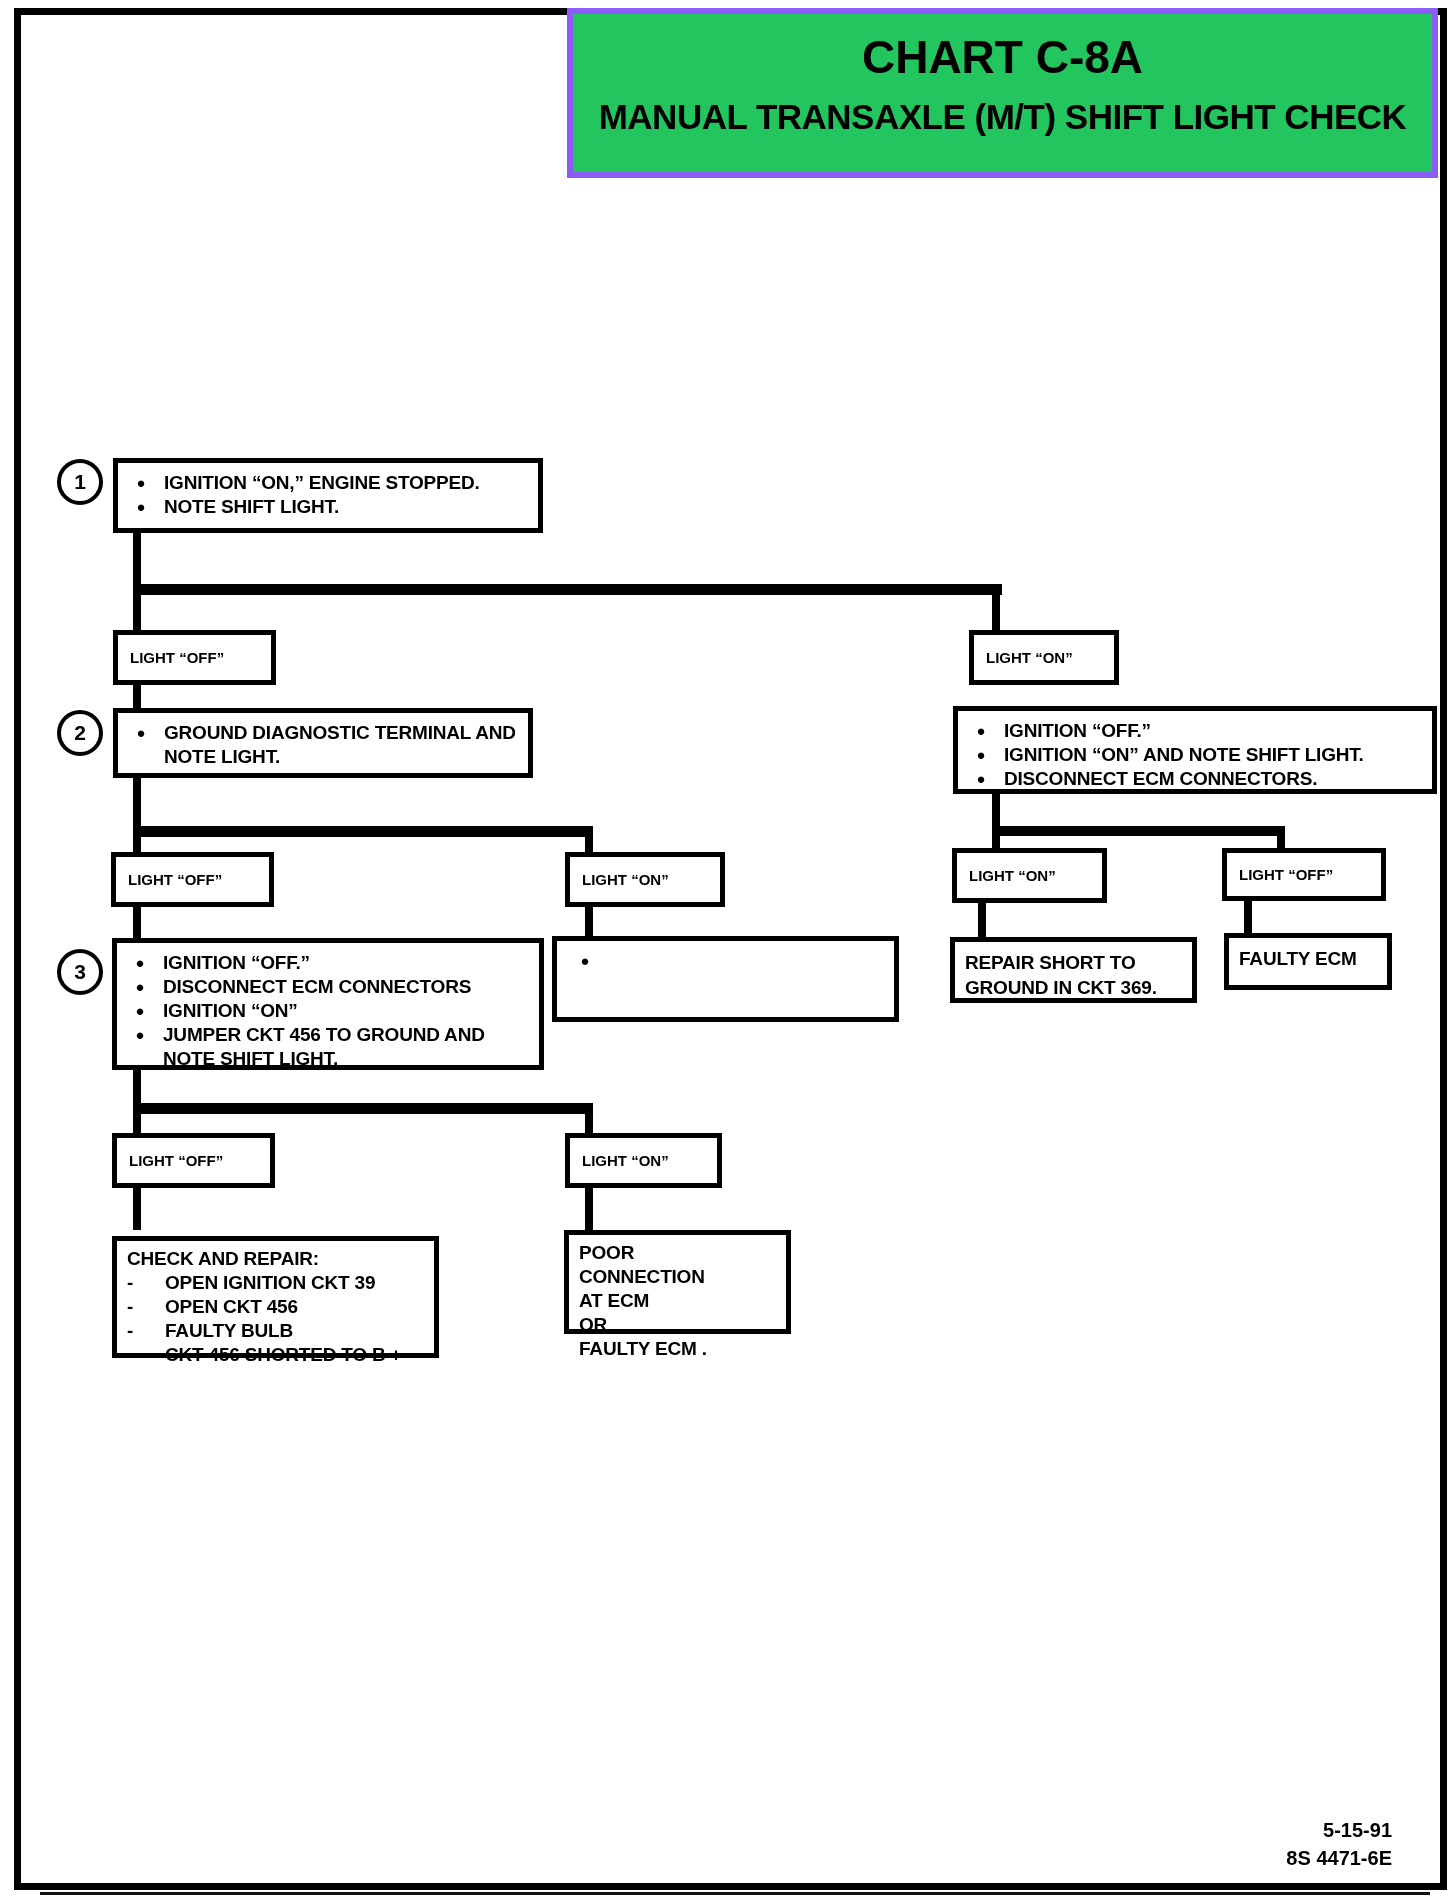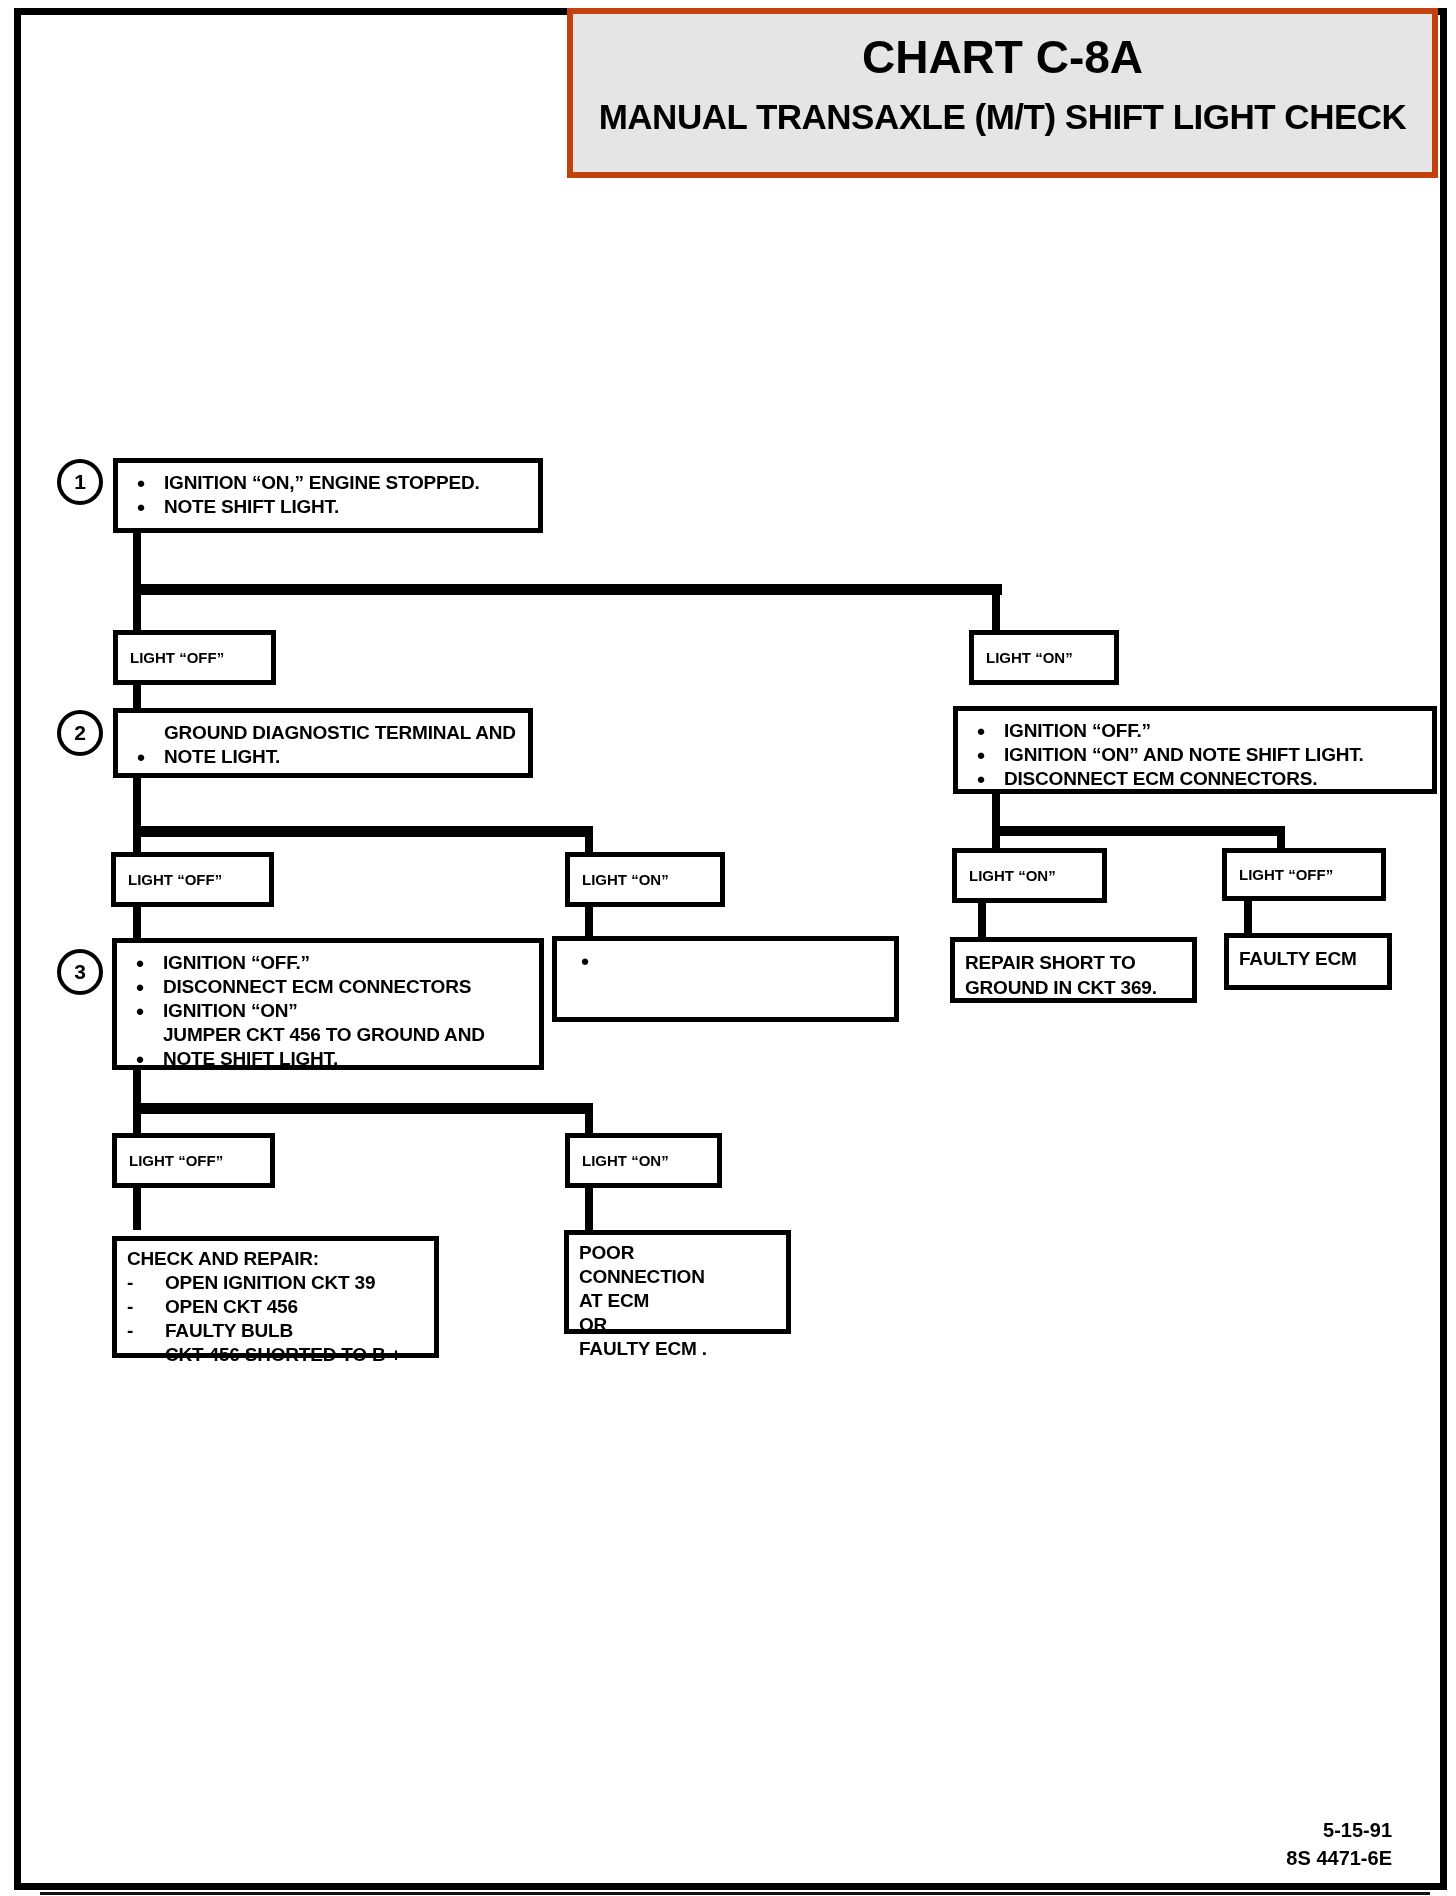--- a/index.html
+++ b/index.html
@@ -9,33 +9,33 @@
     -webkit-font-smoothing:none;
   }
   #page{position:absolute;left:0;top:0;width:1456px;height:1896px;}
   .frame{
     position:absolute;left:14px;top:8px;width:1433px;height:1882px;
     border:7px solid #000;box-sizing:border-box;background:#fff;
   }
   .scanline{position:absolute;left:40px;top:1892px;width:1390px;height:3px;background:#111;}
   .titlebox{
     position:absolute;left:567px;top:8px;width:871px;height:170px;
-    border:6px solid #c2410c;box-sizing:border-box;background:#e5e5e5;
+    border:6px solid #8b5cf6;box-sizing:border-box;background:#22c55e;
     display:flex;flex-direction:column;align-items:center;justify-content:flex-start;
     padding-top:18px;
   }
   .title-main{font-size:46px;font-weight:700;letter-spacing:0px;line-height:1.1;}
   .title-sub{font-size:35px;font-weight:700;letter-spacing:-0.5px;margin-top:14px;white-space:nowrap;}
   .node{
     position:absolute;border:5px solid #000;box-sizing:border-box;background:#fff;
     font-weight:700;color:#000;
   }
   .light{display:flex;align-items:center;padding-left:12px;font-size:15px;white-space:nowrap;}
   .pad{padding:8px 6px 6px 0;}
-  .brow{display:flex;align-items:flex-end;}
+  .brow{display:flex;align-items:flex-start;}
   .bullet{flex:0 0 46px;text-align:center;font-size:15px;line-height:24px;}
   .bullet::before{content:"\25CF";}
   .btext{flex:1;font-size:19px;line-height:24px;letter-spacing:-0.2px;}
   .dashcol{flex:0 0 38px;padding-left:10px;font-size:19px;line-height:24px;}
   .dashcol::before{content:"-";}
   .plainhead{font-size:19px;line-height:24px;padding-left:10px;letter-spacing:-0.2px;}
   .plaintext{font-size:19px;line-height:25px;padding:8px 8px 6px 10px;letter-spacing:-0.2px;}
   .circle{
     position:absolute;width:46px;height:46px;border:4px solid #000;border-radius:50%;
     box-sizing:border-box;background:#fff;display:flex;align-items:center;justify-content:center;

